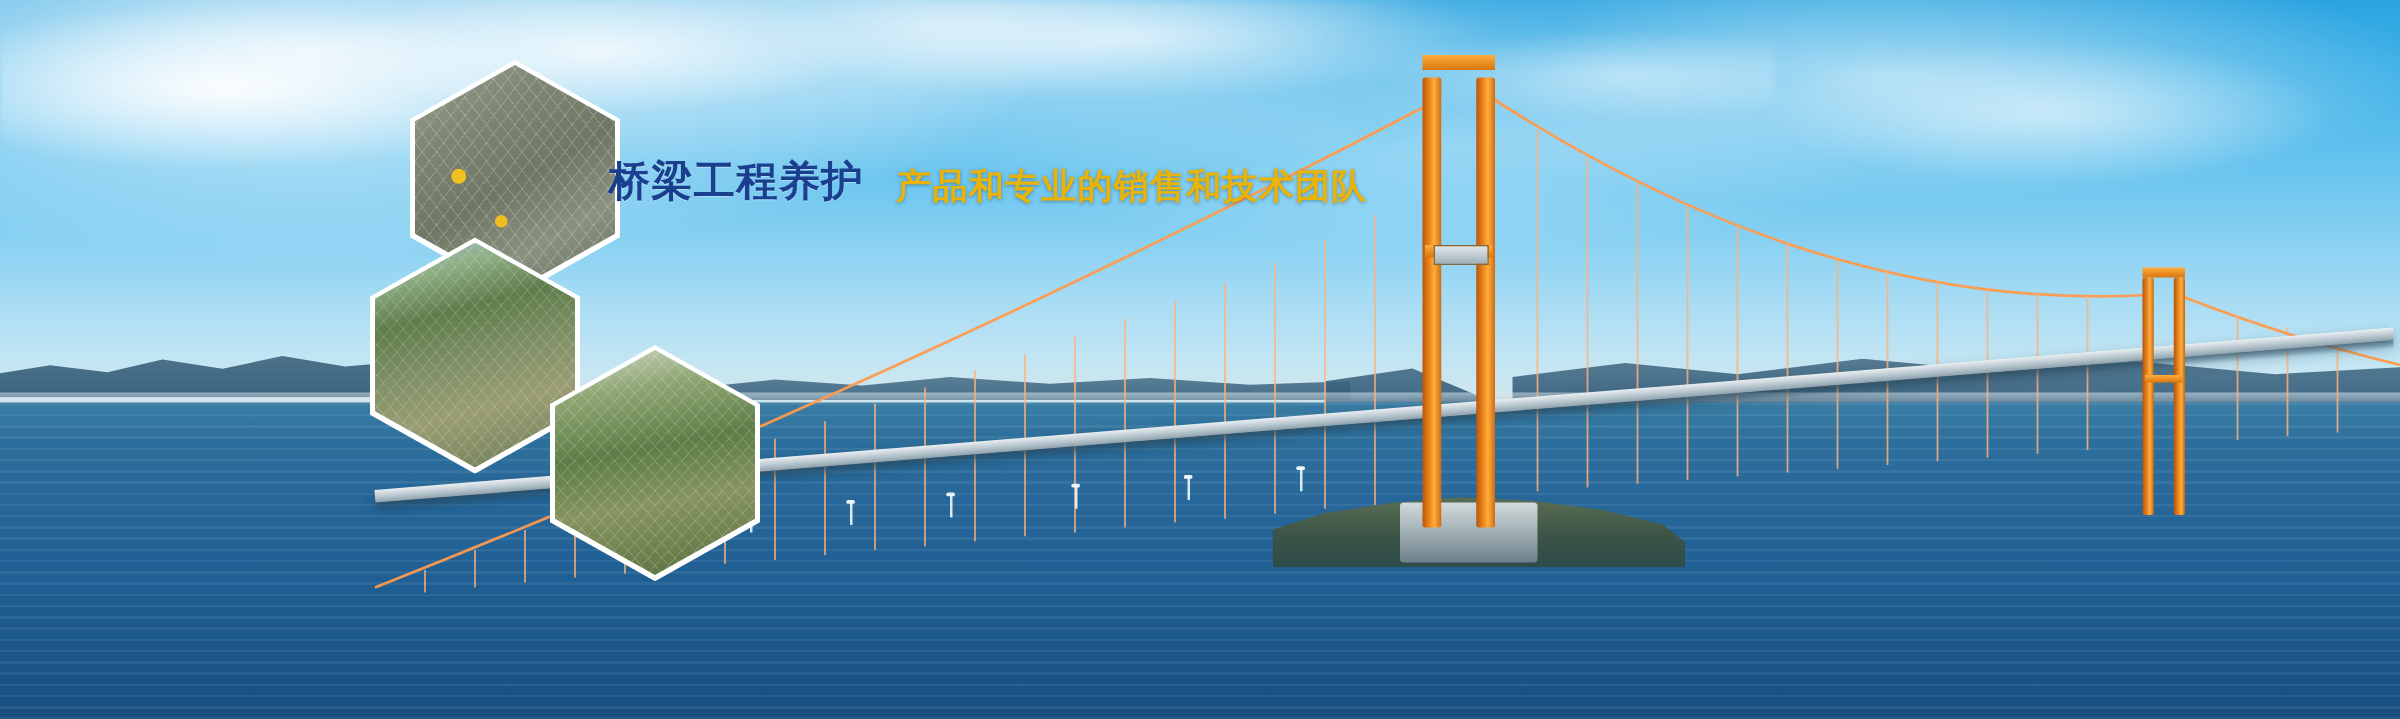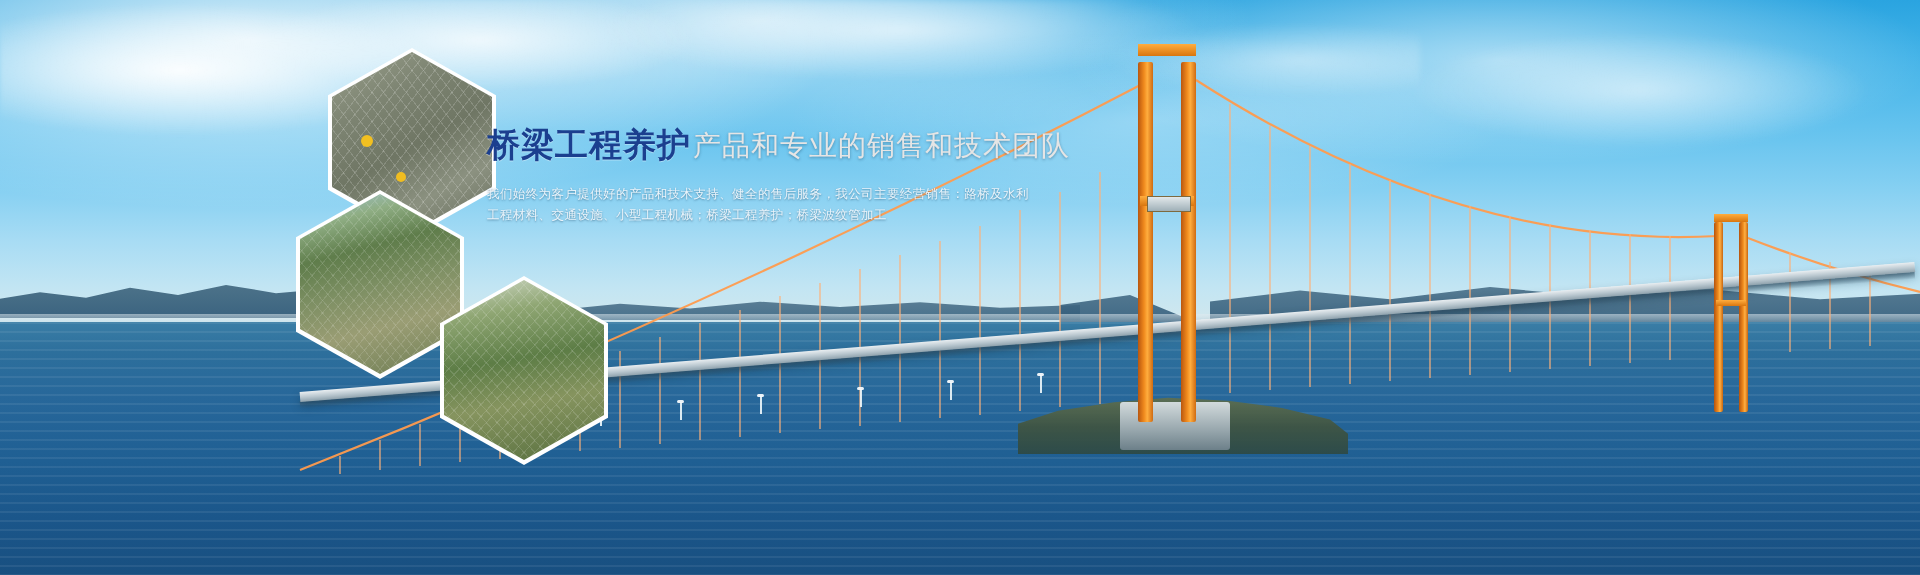--- a/index.html
+++ b/index.html
@@ -137,27 +137,27 @@
   .ph-green{
     background:
       repeating-linear-gradient(48deg, rgba(255,255,255,.13) 0 1px, rgba(255,255,255,0) 1px 8px),
       repeating-linear-gradient(-48deg, rgba(255,255,255,.13) 0 1px, rgba(255,255,255,0) 1px 8px),
       linear-gradient(170deg,#cfd8c6 0%,#8fa673 20%,#5d7d46 44%,#86945f 66%,#58703f 100%);
   }
   .hexcontent{position:relative;width:100%;height:100%;}
 
   
   .textblock{position:absolute;left:487px;top:123px;width:540px;}
-  .h1row{display:flex;align-items:center;gap:2px;white-space:nowrap;}
+  .h1row{display:flex;align-items:flex-end;gap:26px;white-space:nowrap;}
   .h1main{
     font-size:33px;font-weight:bold;color:#1b3f8f;letter-spacing:1px;
     text-shadow:0 1px 0 rgba(255,255,255,.35);
   }
   .h1sub{
-    font-size:28px;font-weight:normal;color:#e5e5e5;letter-spacing:1px;
+    font-size:28px;font-weight:bold;color:#eab308;letter-spacing:1px;
     text-shadow:0 1px 3px rgba(20,60,90,.45);
   }
   .h2row{display:flex;align-items:center;gap:10px;margin-top:14px;}
   .redbar{width:6px;height:23px;background:#d81f26;flex:none;}
   .h2text{font-size:21px;color:#ffffff;letter-spacing:1.5px;
     text-shadow:0 1px 3px rgba(20,60,90,.4);}
   .para{margin-top:16px;font-size:12.5px;line-height:21px;color:#eaf4fb;
     letter-spacing:.4px;text-shadow:0 1px 2px rgba(15,55,85,.5);max-width:540px;}
   .para div{white-space:nowrap;}
 </style>
@@ -275,19 +275,15 @@
     <div class="hex hex3 ph-green">
       <div class="hexcontent"></div>
     </div>
   </div>
 
   <div class="textblock">
     <div class="h1row">
       <span class="h1main">桥梁工程养护</span>
       <span class="h1sub">产品和专业的销售和技术团队</span>
     </div>
-    <div class="para">
-      <div>我们始终为客户提供好的产品和技术支持、健全的售后服务，我公司主要经营销售：路桥及水利</div>
-      <div>工程材料、交通设施、小型工程机械；桥梁工程养护；桥梁波纹管加工</div>
-    </div>
   </div>
 
 </div>
 
 </body></html>

